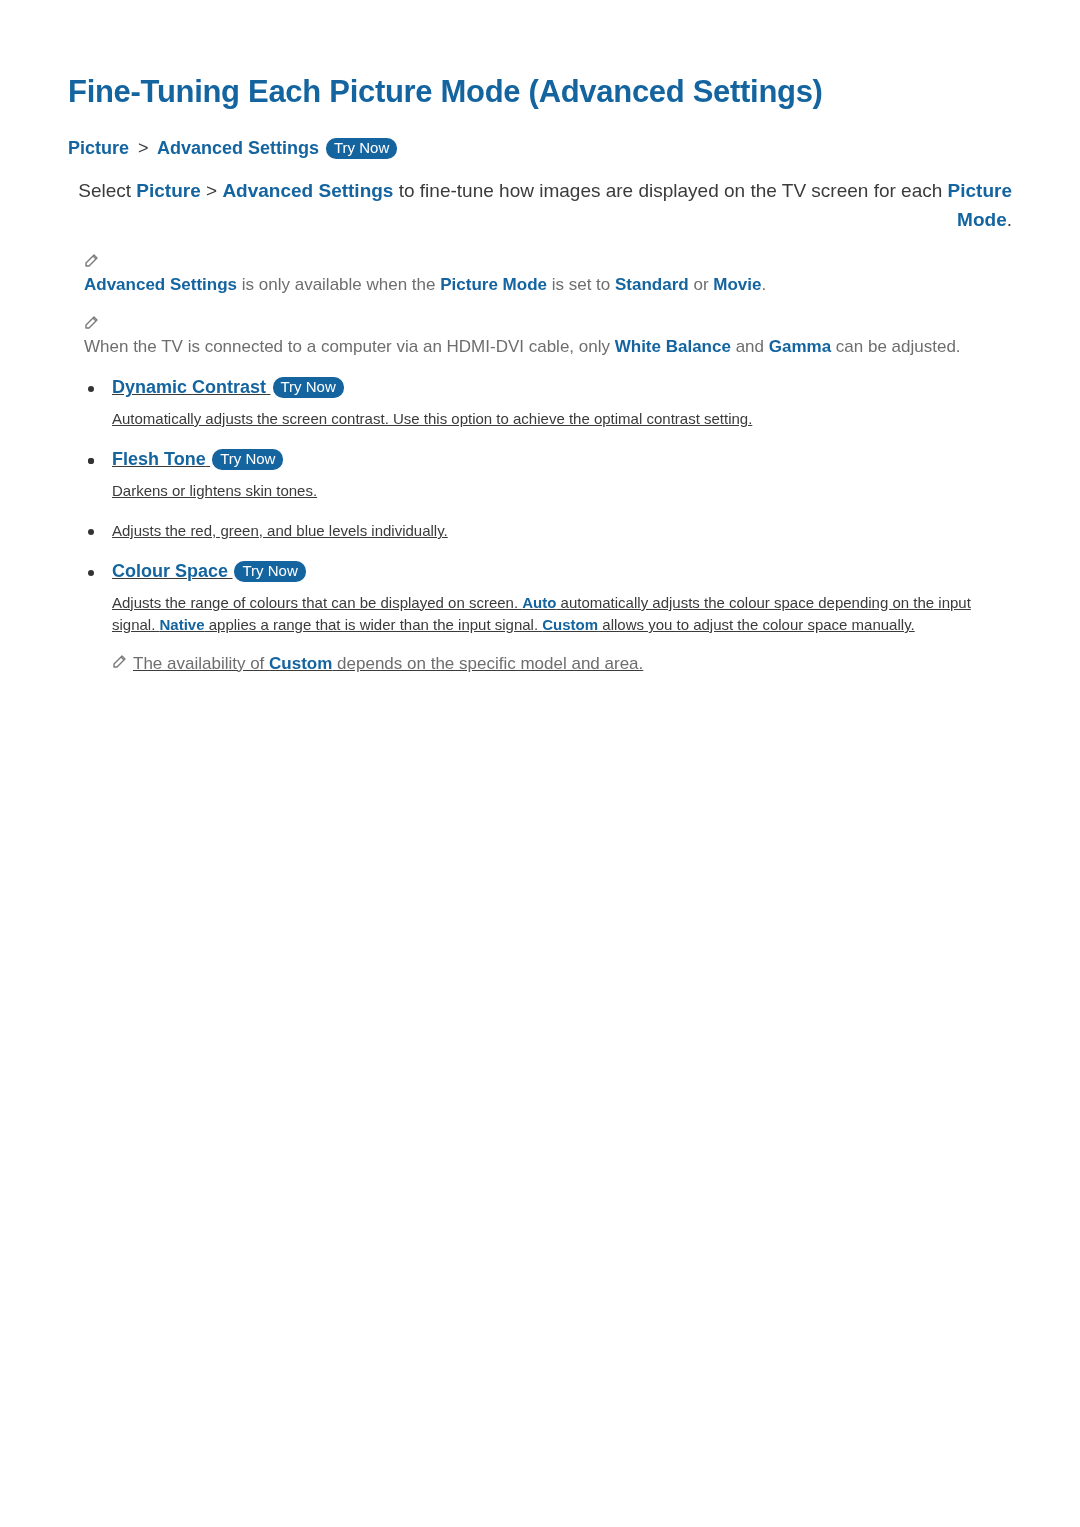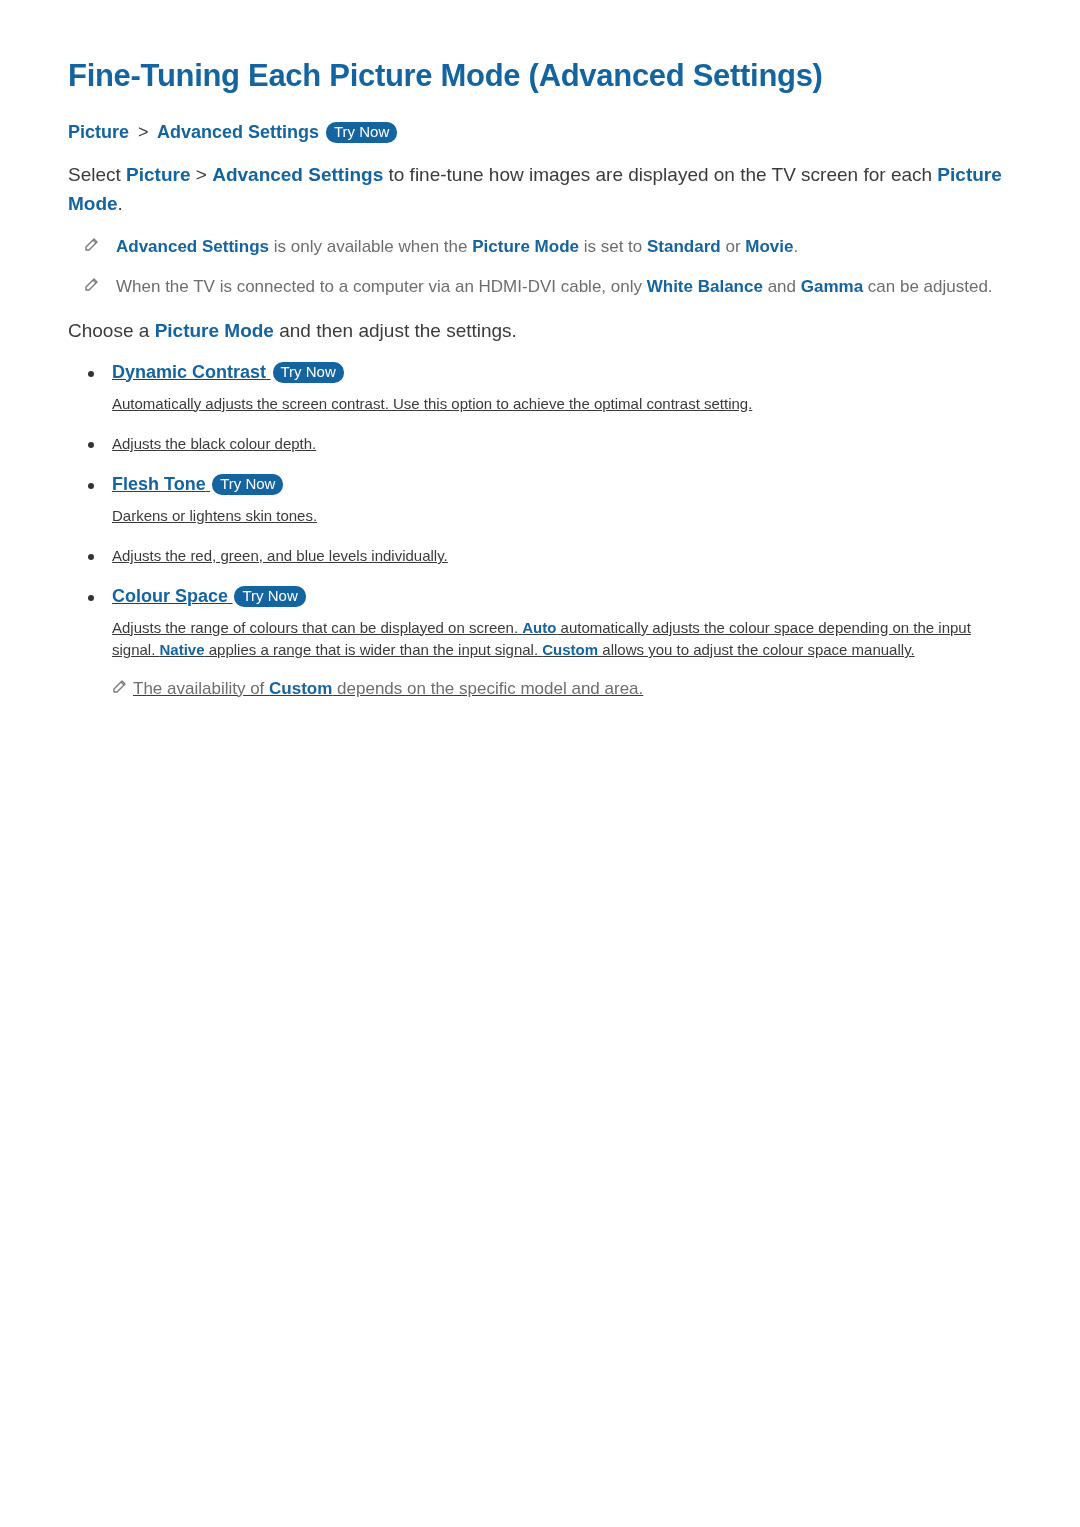--- a/index.html
+++ b/index.html
@@ -7,21 +7,21 @@
     padding: 0;
     width: 1080px;
     background: #ffffff;
     font-family: "Segoe UI", Arial, Helvetica, sans-serif;
     color: #3b3b3b;
   }
   .page {
     padding: 58px 68px 0 68px;
   }
   h1.title {
-    margin: 0 0 28px 0;
+    margin: 16px 0 28px 0;
     font-size: 31px;
     font-weight: 600;
     color: #1464a0;
     letter-spacing: -0.3px;
   }
   .accent { color: #1464a0; font-weight: 600; }
   .breadcrumb {
     font-size: 18px;
     margin-bottom: 18px;
     color: #1464a0;
@@ -43,30 +43,31 @@
     margin-left: 2px;
     vertical-align: 1px;
     line-height: 1.2;
   }
   p.body {
     font-size: 19px;
     line-height: 1.5;
     margin: 0 0 16px 0;
     color: #3b3b3b;
     font-weight: 400;
+    text-align: right;
   }
   .notes {
     margin: 0 0 18px 0;
     padding: 0 0 0 16px;
   }
   .note-row {
     display: flex;
     align-items: flex-start;
-    gap: 14px;
     margin-bottom: 14px;
+    flex-direction: column;
   }
   .note-icon {
     flex: 0 0 18px;
     margin-top: 2px;
     color: #6e6e6e;
   }
   .note-text {
     font-size: 17px;
     line-height: 1.5;
     color: #6e6e6e;
@@ -140,31 +141,27 @@
       </div>
       <div class="note-row">
         <span class="note-icon"><svg width="16" height="16" viewBox="0 0 16 16">
             <path d="M2 11 L10 3 L13 6 L5 14 L2 14 Z" fill="none" stroke="#7a7a7a" stroke-width="1.4" stroke-linejoin="round"></path>
             <path d="M9 4 L12 7" stroke="#7a7a7a" stroke-width="1.2"></path>
           </svg></span>
         <div class="note-text"><span>When the TV is connected to a computer via an HDMI-DVI cable, only </span><span class="accent">White Balance</span><span> and </span><span class="accent">Gamma</span><span> can be adjusted.</span></div>
       </div>
     </div>
 
-  <p class="body">
-    <span>Choose a </span><span class="accent">Picture Mode</span><span> and then adjust the settings.</span>
-  </p>
 
   <ul class="settings" id="settings-list">
       <li>
         <div class="setting-head"><span class="setting-name">Dynamic Contrast</span> <span class="try-now">Try Now</span></div>
         <p class="setting-desc"><span>Automatically adjusts the screen contrast. Use this option to achieve the optimal contrast setting.</span></p>
       </li>
       <li>
-        <p class="setting-desc"><span>Adjusts the black colour depth.</span></p>
       </li>
       <li>
         <div class="setting-head"><span class="setting-name">Flesh Tone</span> <span class="try-now">Try Now</span></div>
         <p class="setting-desc"><span>Darkens or lightens skin tones.</span></p>
       </li>
       <li>
         <p class="setting-desc"><span>Adjusts the red, green, and blue levels individually.</span></p>
       </li>
       <li>
         <div class="setting-head"><span class="setting-name">Colour Space</span> <span class="try-now">Try Now</span></div>

